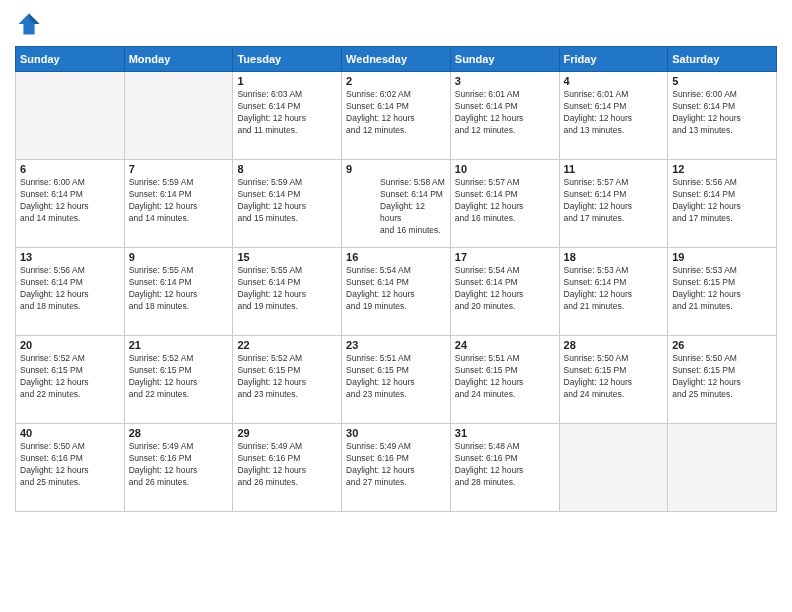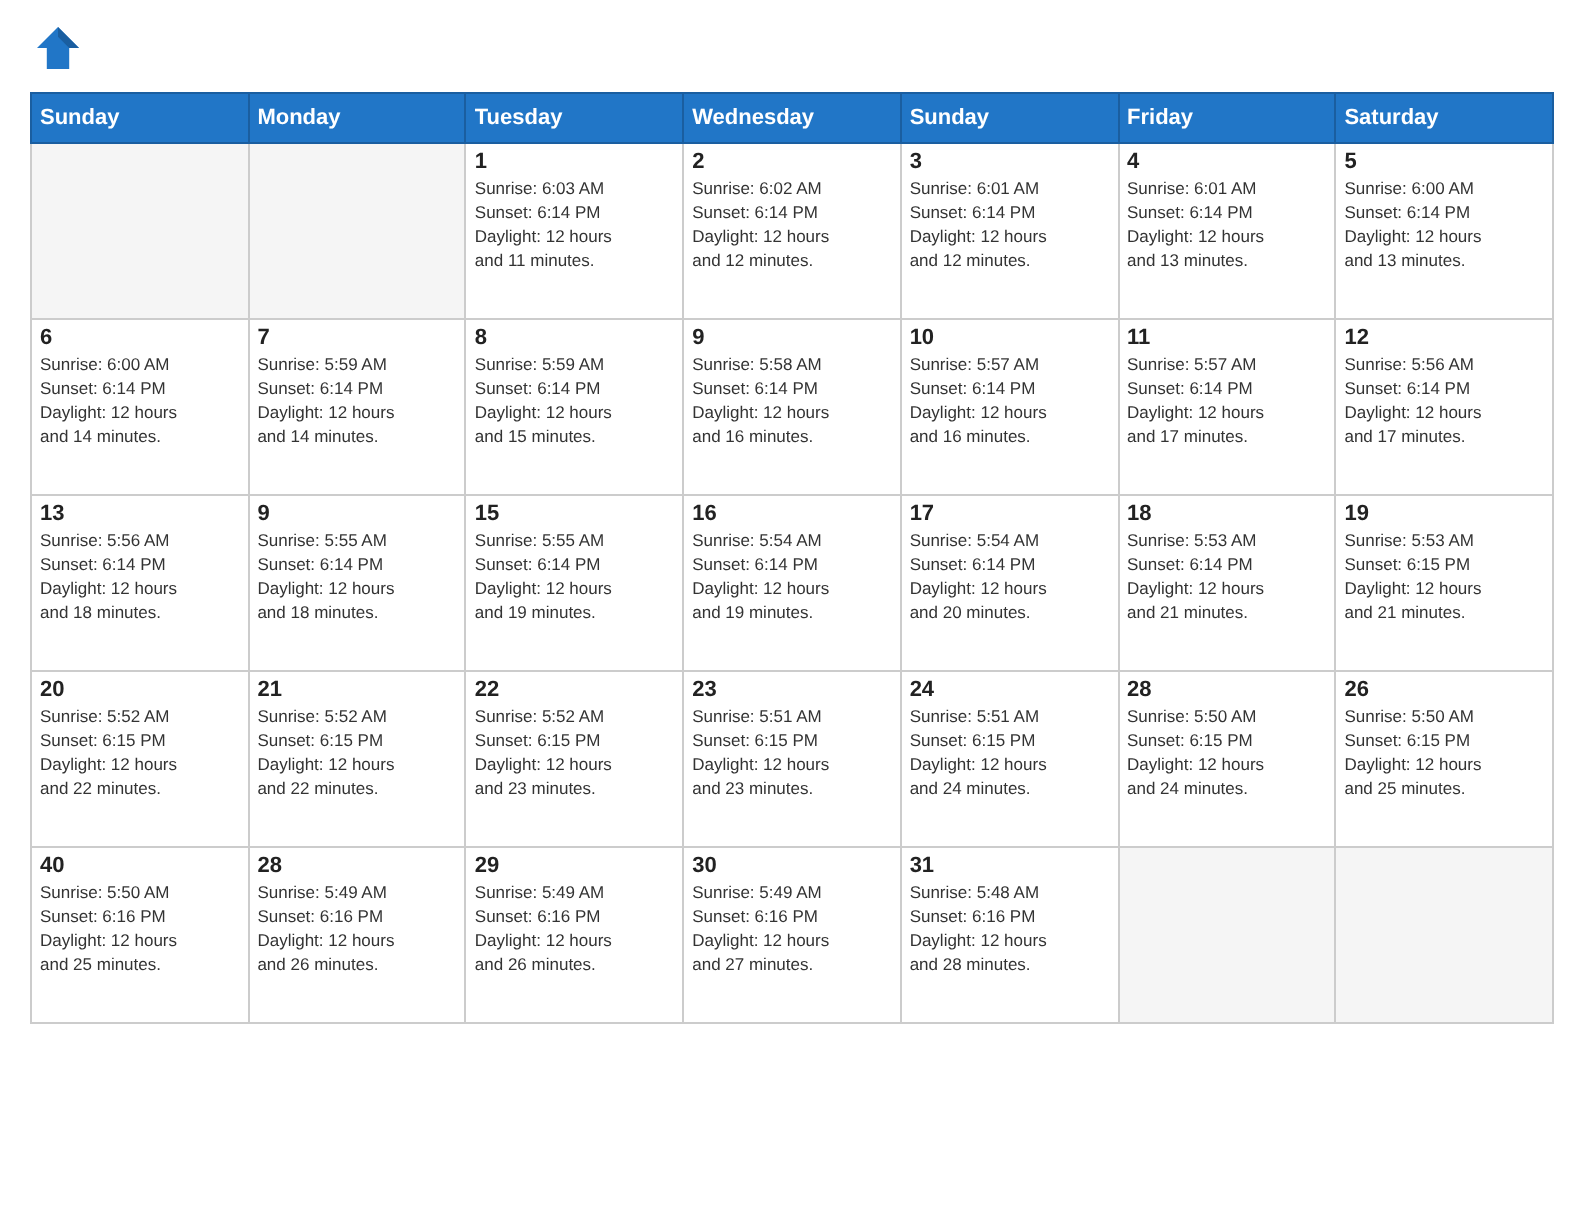--- a/index.html
+++ b/index.html
@@ -178,21 +178,21 @@
           </td>
           <td>
             <span class="day-num">8</span>
             <div class="day-info" style="white-space: pre-line;">Sunrise: 5:59 AM
 Sunset: 6:14 PM
 Daylight: 12 hours
 and 15 minutes.</div>
           </td>
           <td>
             <span class="day-num">9</span>
-            <div class="day-info" style="white-space: pre-line;">Sunrise: 5:58 AM
+            <div class="day-info" style="white-space: pre-line; margin-left: 34px;">Sunrise: 5:58 AM
 Sunset: 6:14 PM
 Daylight: 12 hours
 and 16 minutes.</div>
           </td>
           <td>
             <span class="day-num">10</span>
             <div class="day-info" style="white-space: pre-line;">Sunrise: 5:57 AM
 Sunset: 6:14 PM
 Daylight: 12 hours
 and 16 minutes.</div>

